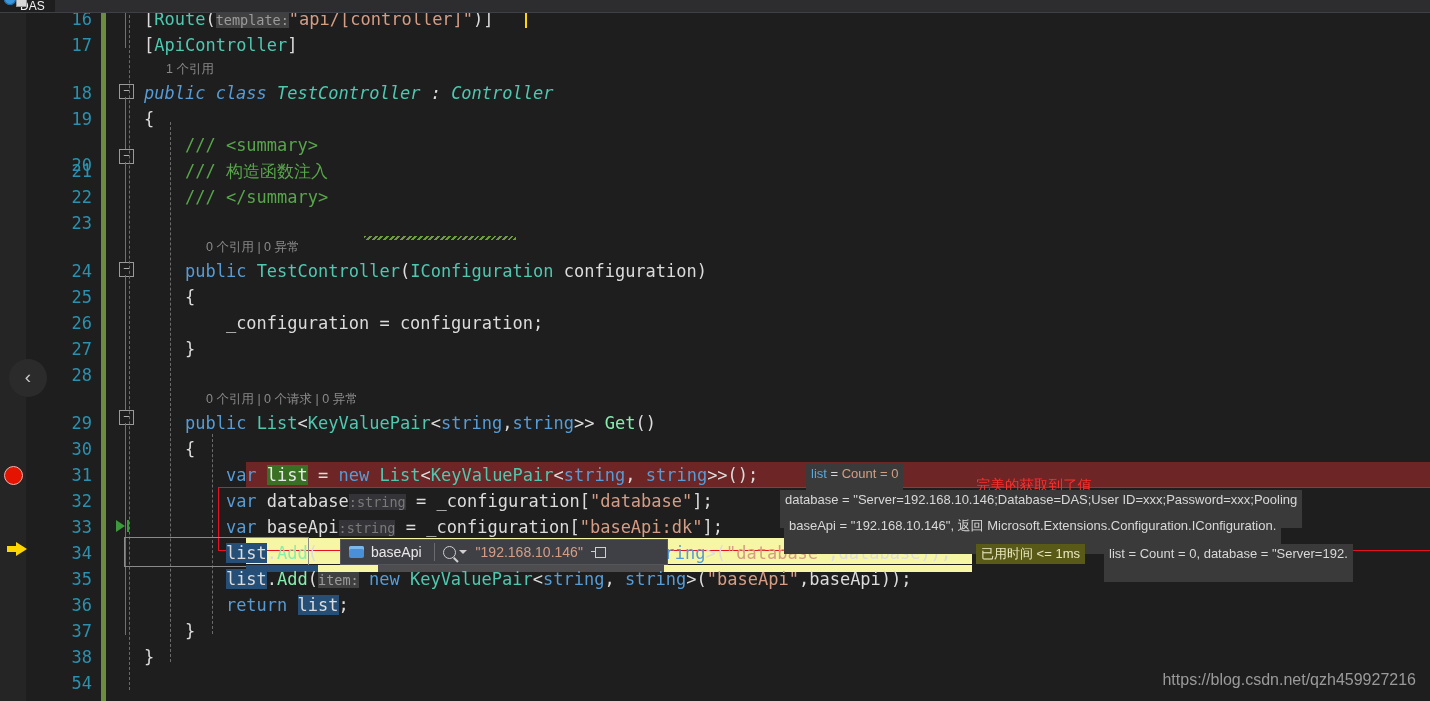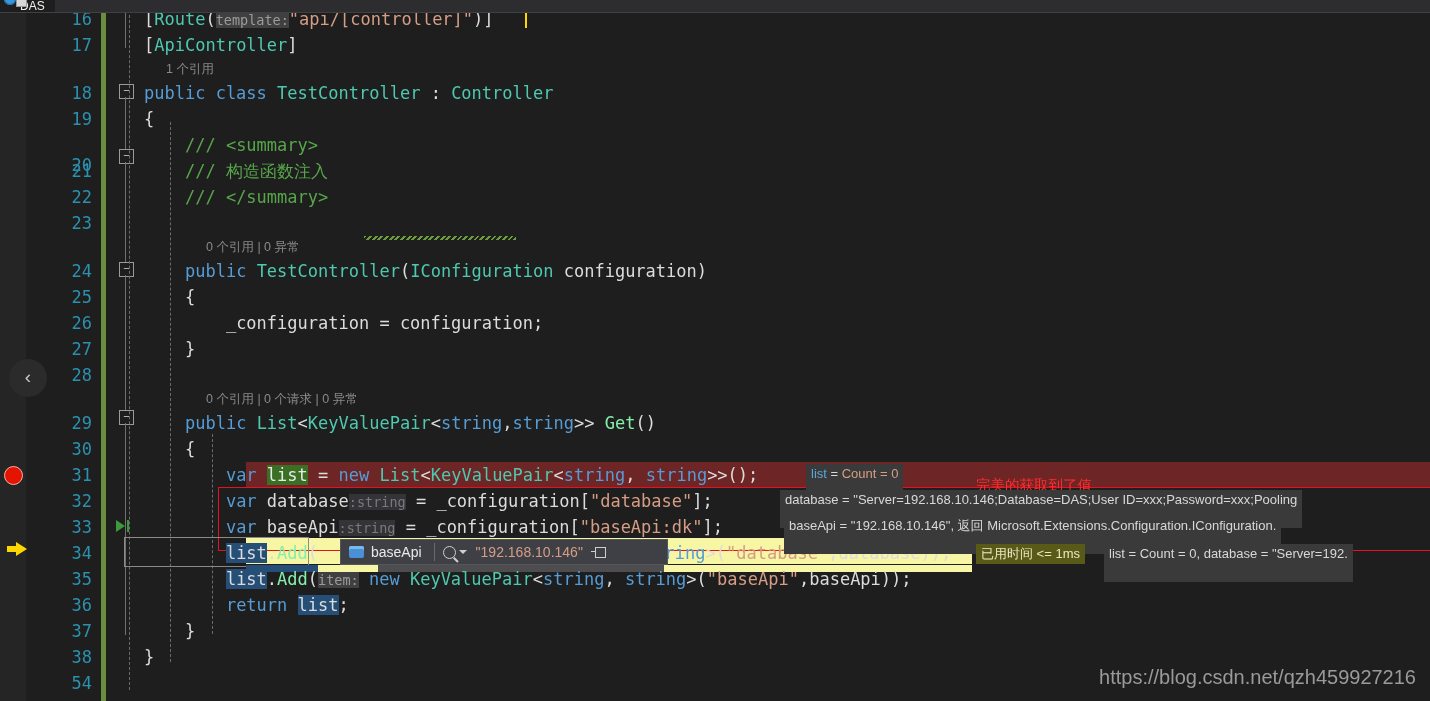--- a/index.html
+++ b/index.html
@@ -205,21 +205,21 @@
     content:"";position:absolute;left:-1px;top:5px;width:5px;height:1.4px;background:#cfcfcf;
   }
   
   .squiggle{
     position:absolute;height:4px;
     background:repeating-linear-gradient(135deg,#6b9e3a 0 2px,transparent 2px 4px);
   }
   .caret{position:absolute;width:2px;background:#ffd700;}
   .watermark{
     position:absolute;right:14px;bottom:12px;color:#9a9a9a;
-    font-family:"Liberation Sans",sans-serif;font-size:20px;margin-top:29px;
+    font-family:"Liberation Sans",sans-serif;font-size:16px;margin-top:29px;
   }
   .scroll-hint{
     position:absolute;background:#4d4d50;height:7px;
   }
 </style>
 </head>
 <body>
 
 <div class="editor">
 
@@ -287,21 +287,21 @@
 
   <div class="scroll-hint" style="left:246px;top:565px;width:72px;background:#264f78;"></div>
   <div class="scroll-hint" style="left:318px;top:565px;width:60px;background:#f6f6a5;"></div>
   <div class="scroll-hint" style="left:378px;top:565px;width:286px;background:#4d4d50;"></div>
   <div class="scroll-hint" style="left:664px;top:565px;width:308px;background:#f6f6a5;"></div>
 
   <div class="code-area" id="code-area">
       <div class="codeline" style="top: 6px;"><span class="punc">[</span><span class="typ">Route</span><span class="punc">(</span><span class="pname">template:</span><span class="str">"api/[controller]"</span><span class="punc">)]</span></div>
       <div class="codeline" style="top: 32px;"><span class="punc">[</span><span class="typ">ApiController</span><span class="punc">]</span></div>
       <div class="lens" style="top: 58px; left: 22px;">1 个引用</div>
-      <div class="codeline" style="top: 80px;"><span class="kw">public class</span> <span class="typ">TestController</span> <span class="punc">:</span> <span class="typ">Controller</span></div>
+      <div class="codeline" style="top: 80px; font-style: italic;"><span class="kw">public class</span> <span class="typ">TestController</span> <span class="punc">:</span> <span class="typ">Controller</span></div>
       <div class="codeline" style="top: 106px;"><span class="punc">{</span></div>
       <div class="codeline" style="top: 132px;">    <span class="cmt">/// &lt;summary&gt;</span></div>
       <div class="codeline" style="top: 158px;">    <span class="cmt">/// 构造函数注入</span></div>
       <div class="codeline" style="top: 184px;">    <span class="cmt">/// &lt;/summary&gt;</span></div>
       <div class="lens" style="top: 236px; left: 62px;">0 个引用 | 0 异常</div>
       <div class="codeline" style="top: 258px;">    <span class="kw">public</span> <span class="typ">TestController</span><span class="punc">(</span><span class="typ">IConfiguration</span> <span class="plain">configuration</span><span class="punc">)</span></div>
       <div class="codeline" style="top: 284px;">    <span class="punc">{</span></div>
       <div class="codeline" style="top: 310px;">        <span class="plain">_configuration = configuration;</span></div>
       <div class="codeline" style="top: 336px;">    <span class="punc">}</span></div>
       <div class="codeline" style="top: 362px;"></div>

